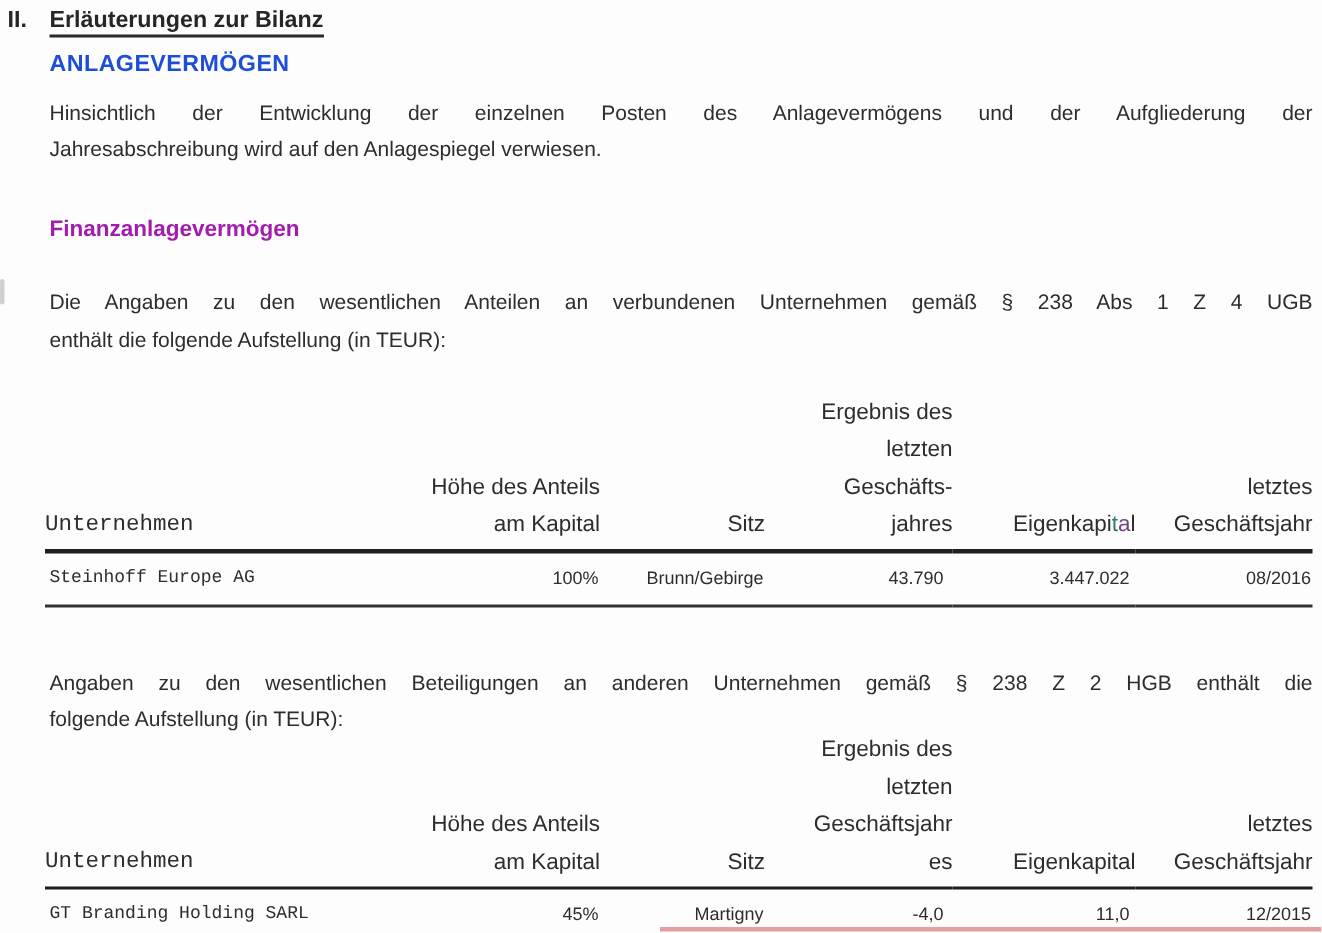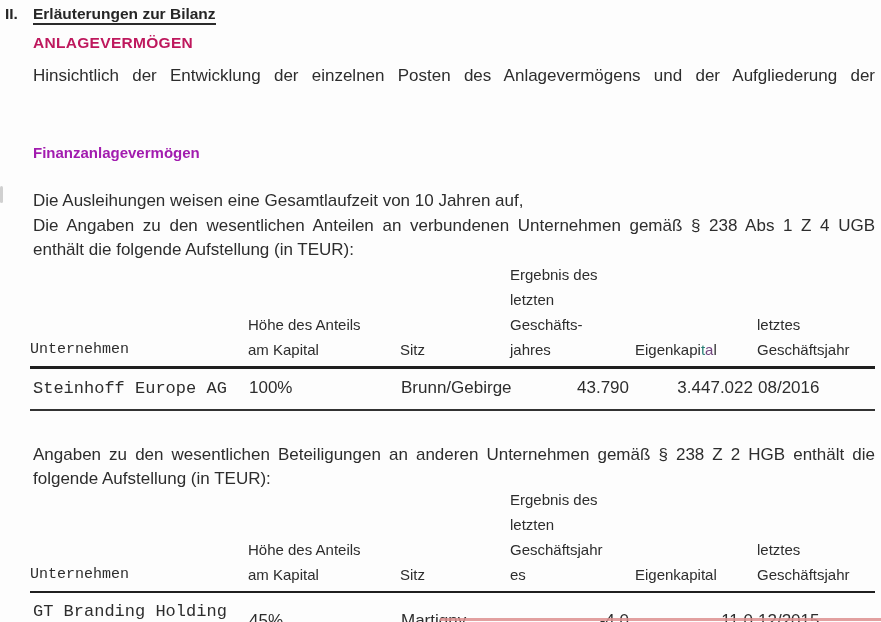--- a/index.html
+++ b/index.html
@@ -24,31 +24,31 @@
     top: 5px; left: 5px; right: 6px;
     font-size: 15.5px; font-weight: bold; color: #262626;
   }
   .section-num { display: inline-block; width: 28px; }
   .section-title {
     border-bottom: 2px solid #2b2b2b;
     padding-bottom: 1px;
   }
   .h-caps {
     top: 34px; left: 33px;
-    font-size: 15.5px; font-weight: bold; letter-spacing: 0.3px; color: #be185d;
+    font-size: 15.5px; font-weight: bold; letter-spacing: 0.3px; color: #1d4ed8;
   }
   .h-bold {
     top: 144px; left: 33px;
     font-size: 15px; font-weight: bold; color: #a21caf;
   }
 
   
   .para {
     left: 33px; width: 842px;
-    font-size: 17px; line-height: 23.5px;
+    font-size: 14px; line-height: 23.5px;
   }
   .intro-para  { top: 64px; }
   .mid-para    { top: 189px; line-height: 24.5px; }
   .bet-para    { top: 443px; line-height: 24px; }
   .jline { text-align: justify; text-align-last: justify; }
 
   
   table.fin {
     position: absolute;
     left: 30px; width: 845px;
@@ -58,28 +58,28 @@
   .t1 { top: 262px; }
   .t2 { top: 487px; }
   table.fin th {
     font-weight: normal; font-size: 15px;
     vertical-align: bottom; padding: 0 0 4px 0;
   }
   .t1 th { border-bottom: 3px solid #1f1f1f; }
   .t2 th { border-bottom: 2.5px solid #1f1f1f; }
   table.fin th .hl { line-height: 25px; }
   table.fin td {
-    font-size: 17px;
+    font-size: 12px;
     padding-top: 9px; padding-bottom: 11px;
   }
   .t1 td { border-bottom: 2px solid #333; }
   .t2 td { border-bottom: none; }
 
   .c-left   { text-align: left; font-family: Liberation Mono, monospace; }
-  .c-center { text-align: left; }
+  .c-center { text-align: right; }
   .c-right  { text-align: right; }
   th.c-left, td.c-left { padding-left: 3px; }
   td.pr6 { padding-right: 6px; }
   td.pr4 { padding-right: 4px; }
 
   .teal   { color: #267d72; }
   .purple { color: #71467f; }
 
   
   .pink-line {
@@ -97,26 +97,26 @@
 <div class="page">
 
   <div class="abs section-heading">
     <span class="section-num">II.</span><span class="section-title">Erläuterungen zur Bilanz</span>
   </div>
 
   <div class="abs h-caps">ANLAGEVERMÖGEN</div>
 
   <div class="abs para intro-para">
     <div class="jline">Hinsichtlich der Entwicklung der einzelnen Posten des Anlagevermögens und der Aufgliederung der</div>
+    <div>Jahresabschreibung wird auf den Anlagespiegel verwiesen.</div>
   </div>
 
   <div class="abs h-bold">Finanzanlagevermögen</div>
 
   <div class="abs para mid-para">
-    <div>Die Ausleihungen weisen eine Gesamtlaufzeit von 10 Jahren auf,</div>
     <div class="jline">Die Angaben zu den wesentlichen Anteilen an verbundenen Unternehmen gemäß § 238 Abs 1 Z 4 UGB</div>
     <div>enthält die folgende Aufstellung (in TEUR):</div>
   </div>
 
   <table class="fin t1">
     <colgroup>
       <col style="width:218px">
         <col style="width:152px">
         <col style="width:110px">
       <col style="width:125px">

